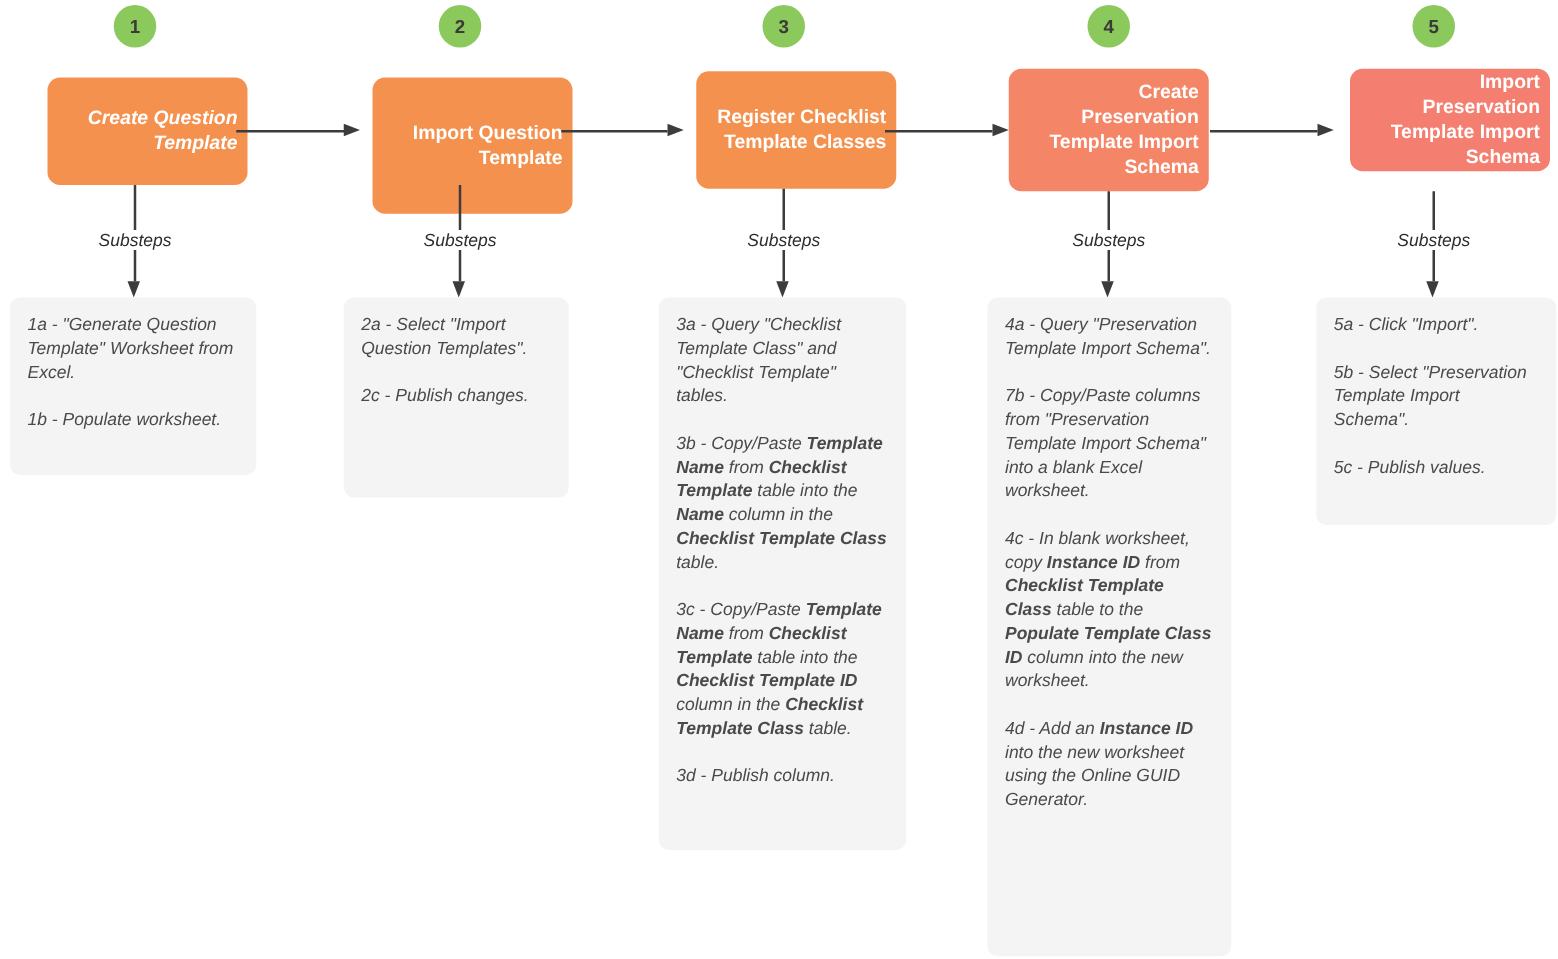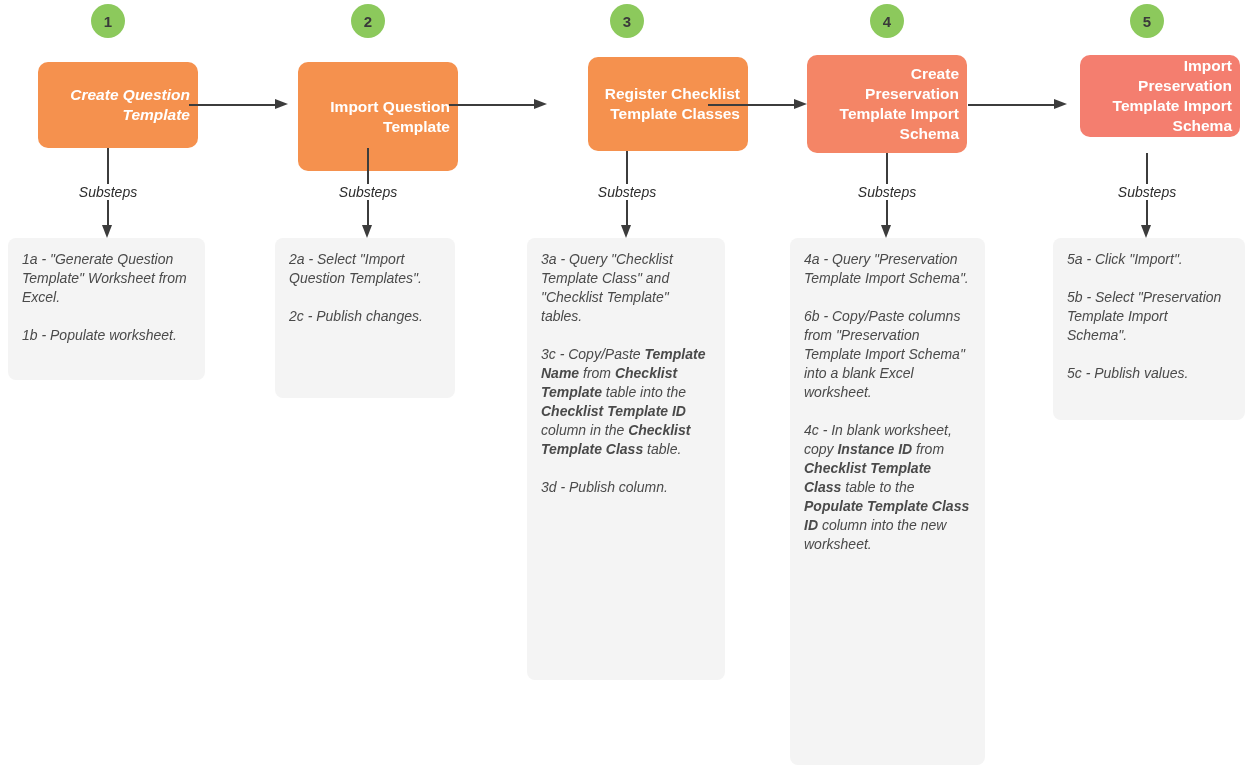--- a/index.html
+++ b/index.html
@@ -60,45 +60,47 @@
   <div class="tri-down" style="left:362px;top:225px"></div>
   <div class="substeps-label" style="left:368px;top:184px">Substeps</div>
   <div class="panel" style="left:275px;top:238px;width:180px;min-height:160px">
       <p><span>2a - Select "Import Question Templates".</span></p>
       <p><span>2c - Publish changes.</span></p>
     </div>
   <div class="hline" style="left:449px;top:104px;width:85px"></div>
   <div class="tri-right" style="left:534px;top:99px"></div>
 
   <div class="badge" style="left:610px">3</div>
-  <div class="step-box fill-orange" style="left:578px;top:57px;width:160px;height:94px">
+  <div class="step-box fill-orange" style="left:547px;top:57px;width:160px;height:94px">
     <span class="step-title">Register Checklist Template Classes</span>
   </div>
   <div class="vline" style="left:626px;top:151px;height:74px"></div>
   <div class="tri-down" style="left:621px;top:225px"></div>
   <div class="substeps-label" style="left:627px;top:184px">Substeps</div>
   <div class="panel" style="left:527px;top:238px;width:198px;min-height:442px">
       <p><span>3a - Query "Checklist Template Class" and "Checklist Template" tables.</span></p>
+      <p><span>3b - Copy/Paste </span><b>Template Name</b><span> from </span><b>Checklist Template</b><span> table into the </span><b>Name</b><span> column in the </span><b>Checklist Template Class</b><span> table.</span></p>
       <p><span>3c - Copy/Paste </span><b>Template Name</b><span> from </span><b>Checklist Template</b><span> table into the </span><b>Checklist Template ID</b><span> column in the </span><b>Checklist Template Class</b><span> table.</span></p>
       <p><span>3d - Publish column.</span></p>
     </div>
   <div class="hline" style="left:708px;top:104px;width:86px"></div>
   <div class="tri-right" style="left:794px;top:99px"></div>
 
   <div class="badge" style="left:870px">4</div>
   <div class="step-box fill-salmon-orange" style="left:807px;top:55px;width:160px;height:98px">
     <span class="step-title">Create Preservation Template Import Schema</span>
   </div>
   <div class="vline" style="left:886px;top:153px;height:72px"></div>
   <div class="tri-down" style="left:881px;top:225px"></div>
   <div class="substeps-label" style="left:887px;top:184px">Substeps</div>
   <div class="panel" style="left:790px;top:238px;width:195px;min-height:527px">
       <p><span>4a - Query "Preservation Template Import Schema".</span></p>
-      <p><span>6b - Copy/Paste columns from "Preservation Template Import Schema" into a blank Excel worksheet.</span></p>
+      <p><span>7b - Copy/Paste columns from "Preservation Template Import Schema" into a blank Excel worksheet.</span></p>
       <p><span>4c - In blank worksheet, copy </span><b>Instance ID</b><span> from </span><b>Checklist Template Class</b><span> table to the </span><b>Populate Template Class ID</b><span> column into the new worksheet.</span></p>
+      <p><span>4d - Add an </span><b>Instance ID</b><span> into the new worksheet using the Online GUID Generator.</span></p>
     </div>
   <div class="hline" style="left:968px;top:104px;width:86px"></div>
   <div class="tri-right" style="left:1054px;top:99px"></div>
 
   <div class="badge" style="left:1130px">5</div>
   <div class="step-box fill-salmon" style="left:1080px;top:55px;width:160px;height:82px">
     <span class="step-title">Import Preservation Template Import Schema</span>
   </div>
   <div class="vline" style="left:1146px;top:153px;height:72px"></div>
   <div class="tri-down" style="left:1141px;top:225px"></div>

